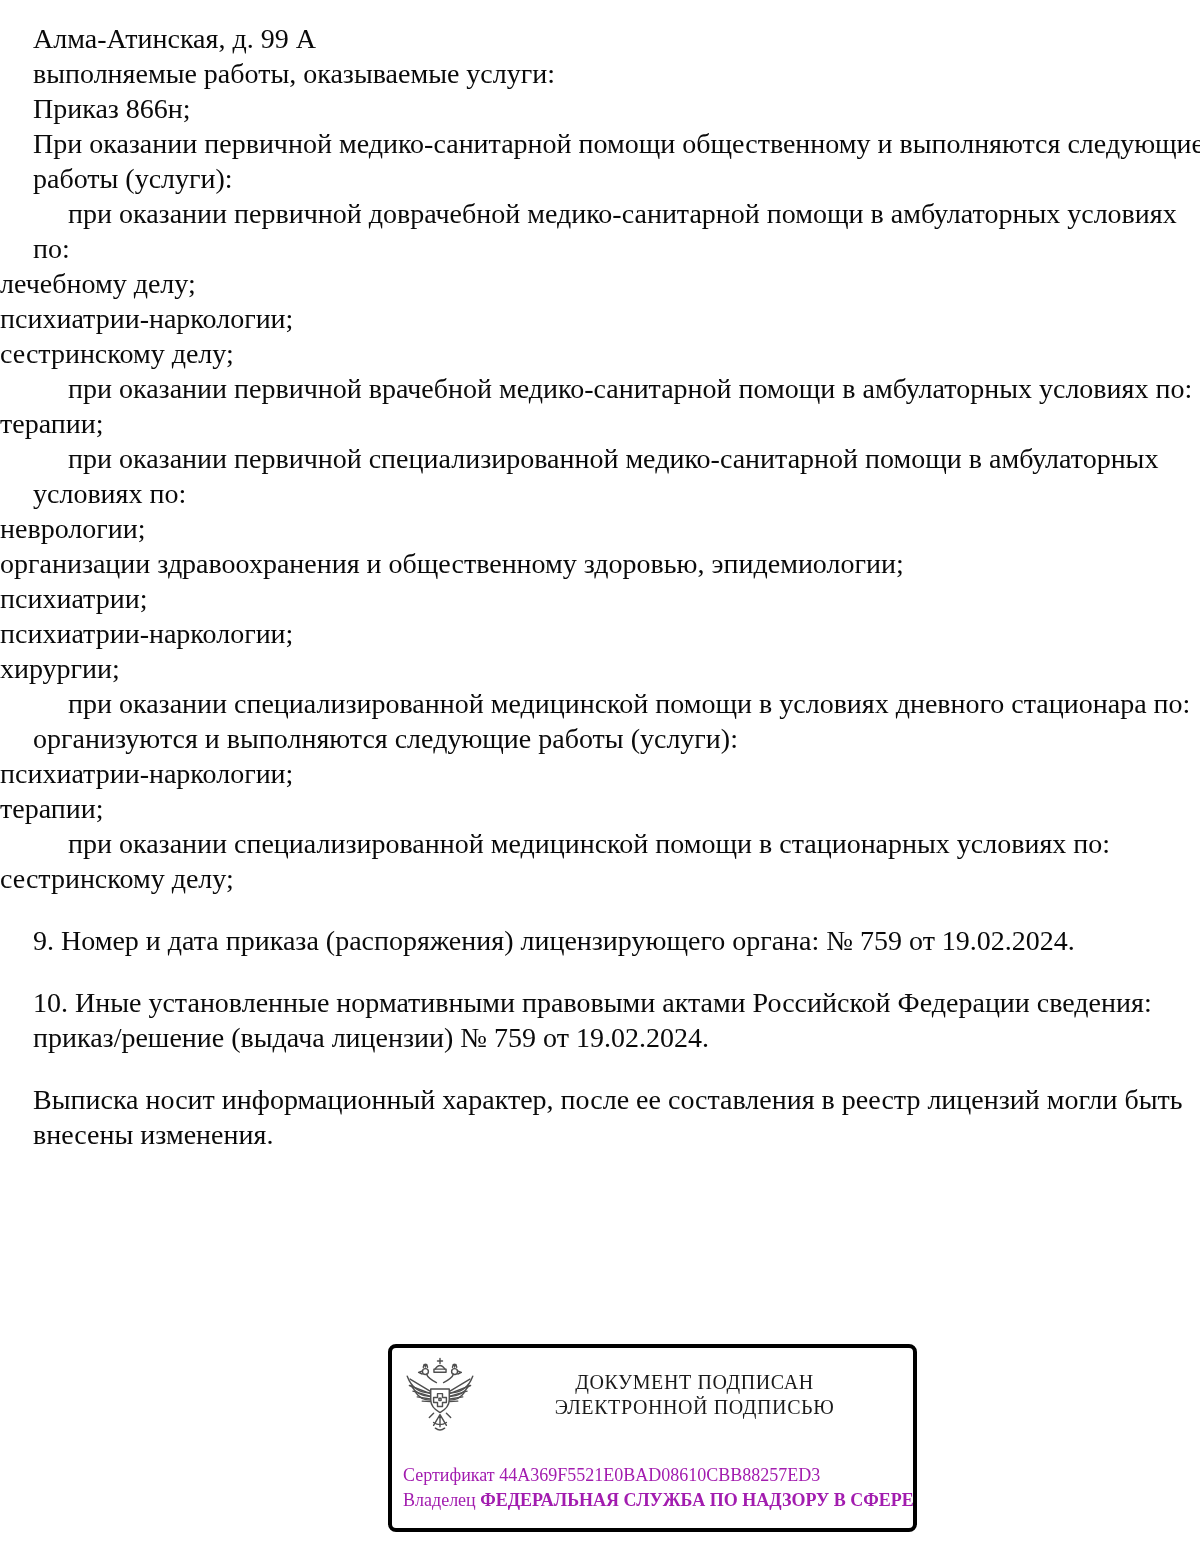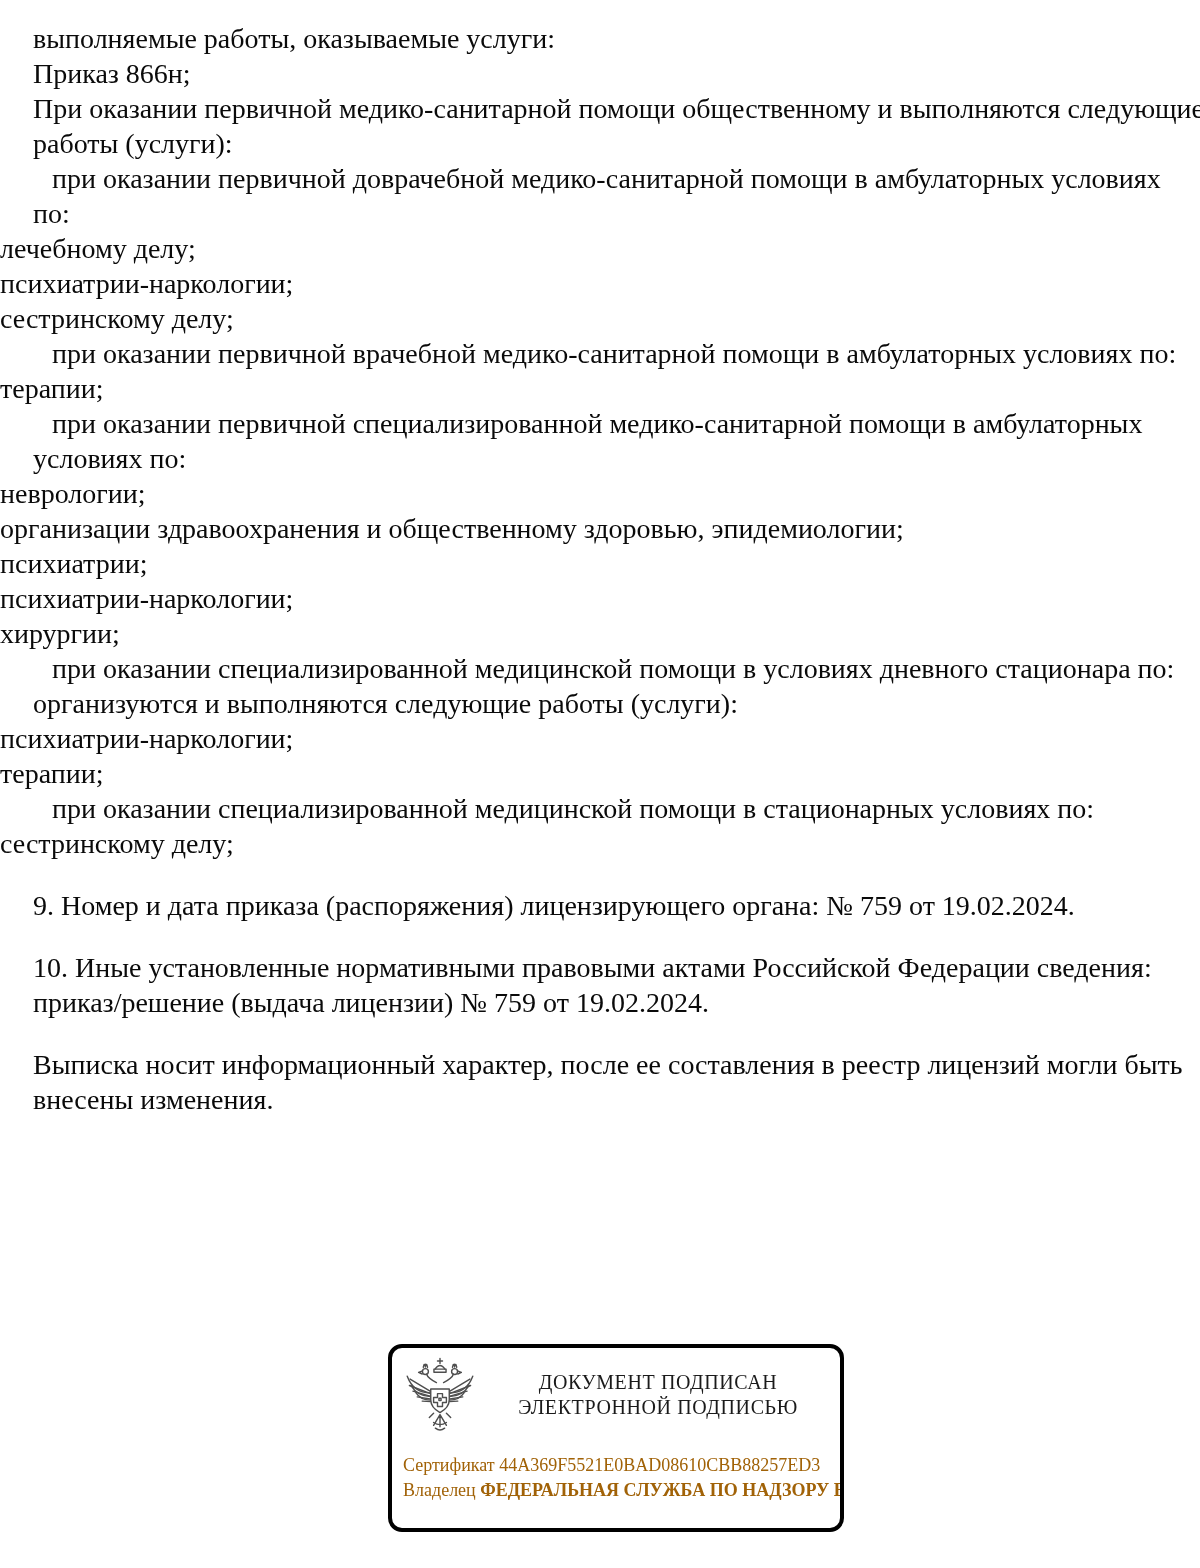--- a/index.html
+++ b/index.html
@@ -16,30 +16,30 @@
   #doc-text{
     position:absolute;
     left:0; top:21px;
     width:1200px;
     font-size:28px;
     line-height:35px;
     white-space:nowrap;
   }
   .ln{height:35px;overflow:hidden;}
   .ind0{padding-left:33px;}
-  .ind1{padding-left:52px;}
+  .ind1{padding-left:68px;}
   .ind2{}
   .gap{height:27px;}
   
   #stamp{
     position:absolute;
     left:388px; top:1344px;
-    width:456px; height:188px;
+    width:529px; height:188px;
     border:4px solid #000000;
-    border-radius:14px;
+    border-radius:8px;
     box-sizing:border-box;
     background:#ffffff;
     overflow:hidden;
   }
   #stamp-emblem{
     position:absolute;
     left:12px; top:9px;
     width:72px; height:84px;
   }
   #stamp-title{
@@ -47,36 +47,37 @@
     left:92px; right:8px; top:22px;
     text-align:center;
     font-size:20px;
     line-height:25px;
     letter-spacing:0.6px;
     color:#1a1a1a;
     white-space:nowrap;
   }
   #stamp-info{
     position:absolute;
-    left:11px; top:105px; right:0;
+    left:11px; top:115px; right:0;
     font-size:18px;
     line-height:24.5px;
-    color:#a16207;
+    color:#a21caf;
     white-space:nowrap;
   }
   .stamp-line{height:24.5px;overflow:hidden;}
   .owner-value{font-weight:bold;}
 </style>
 </head>
 <body>
 
 <div id="page">
 
   <div id="doc-text">
 
+  <div class="ln ind0">Алма-Атинская, д. 99 А</div>
       <div class="ln ind0">выполняемые работы, оказываемые услуги:</div>
       <div class="ln ind0">Приказ 866н;</div>
       <div class="ln ind0">При оказании первичной медико-санитарной помощи общественному и выполняются следующие</div>
       <div class="ln ind0">работы (услуги):</div>
       <div class="ln ind1">при оказании первичной доврачебной медико-санитарной помощи в амбулаторных условиях</div>
       <div class="ln ind0">по:</div>
       <div class="ln ind2">лечебному делу;</div>
       <div class="ln ind2">психиатрии-наркологии;</div>
       <div class="ln ind2">сестринскому делу;</div>
       <div class="ln ind1">при оказании первичной врачебной медико-санитарной помощи в амбулаторных условиях по:</div>

